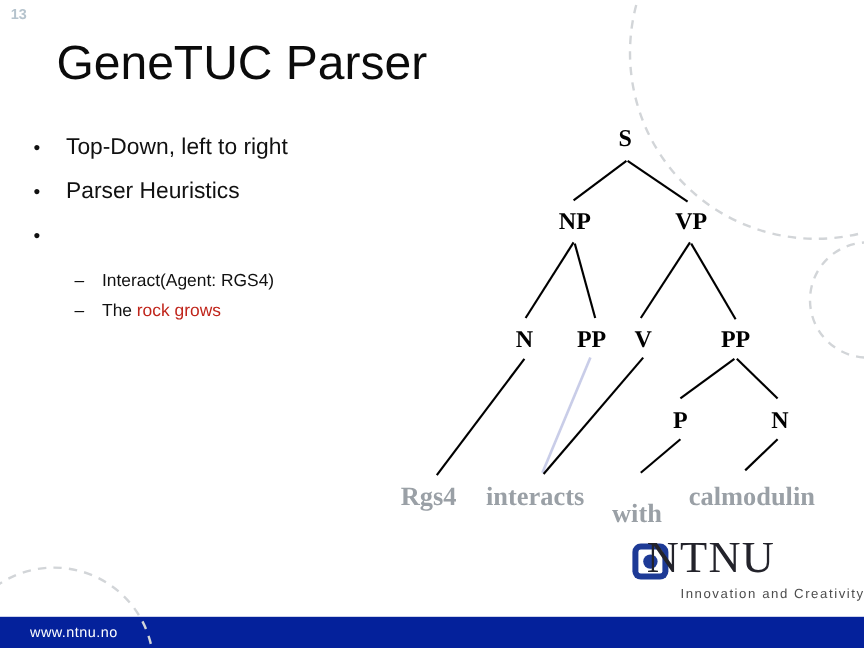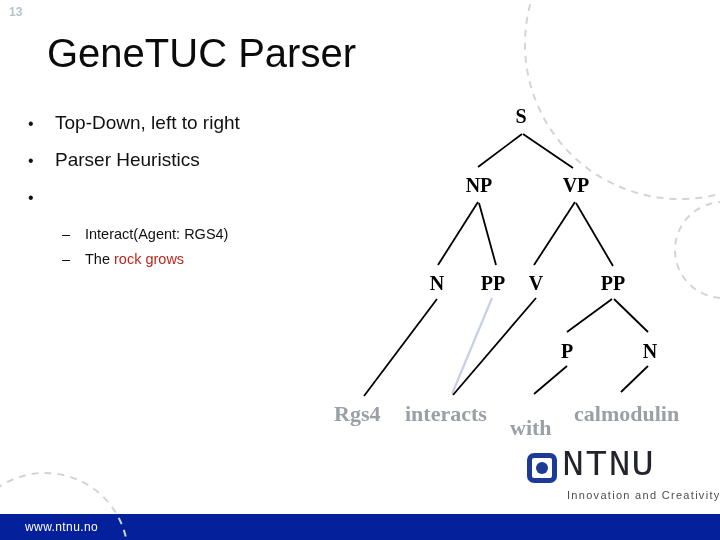--- a/index.html
+++ b/index.html
@@ -20,21 +20,21 @@
   .tree-node{position:absolute;transform:translateX(-50%);font-family:"Liberation Serif",serif;
              font-weight:bold;font-size:20px;line-height:1;color:#000;white-space:nowrap}
   .leaf{position:absolute;top:403px;font-family:"Liberation Serif",serif;font-weight:bold;
         font-size:22px;line-height:1;white-space:nowrap}
   .edges{position:absolute;left:0;top:0;width:720px;height:540px}
   .footer-url{position:absolute;left:25px;top:521px;font-size:12px;font-weight:normal;
               color:#ffffff;letter-spacing:.4px;line-height:1}
   .logo-icon{position:absolute;left:527px;top:453px;width:30px;height:30px;border-radius:7px}
   .logo-icon-inner{position:absolute;left:5px;top:5px;width:20px;height:20px;background:#fff;border-radius:2px}
   .logo-icon-dot{position:absolute;left:4px;top:4px;width:12px;height:12px;border-radius:50%}
-  .logo-word{position:absolute;left:562px;top:447px;font-family:Liberation Mono, monospace;
+  .logo-word{position:absolute;left:539px;top:447px;font-family:Liberation Serif, serif;
              font-size:37px;line-height:1;color:#23232b;letter-spacing:1px}
   .logo-caption{position:absolute;left:567px;top:490px;font-size:11px;line-height:1;
                 color:#4d4d4d;letter-spacing:1.3px;white-space:nowrap}
 </style>
 </head>
 <body>
 
 <div class="slide">
 
   <div class="footer-bar" style="background: rgb(4, 33, 155);"></div>

